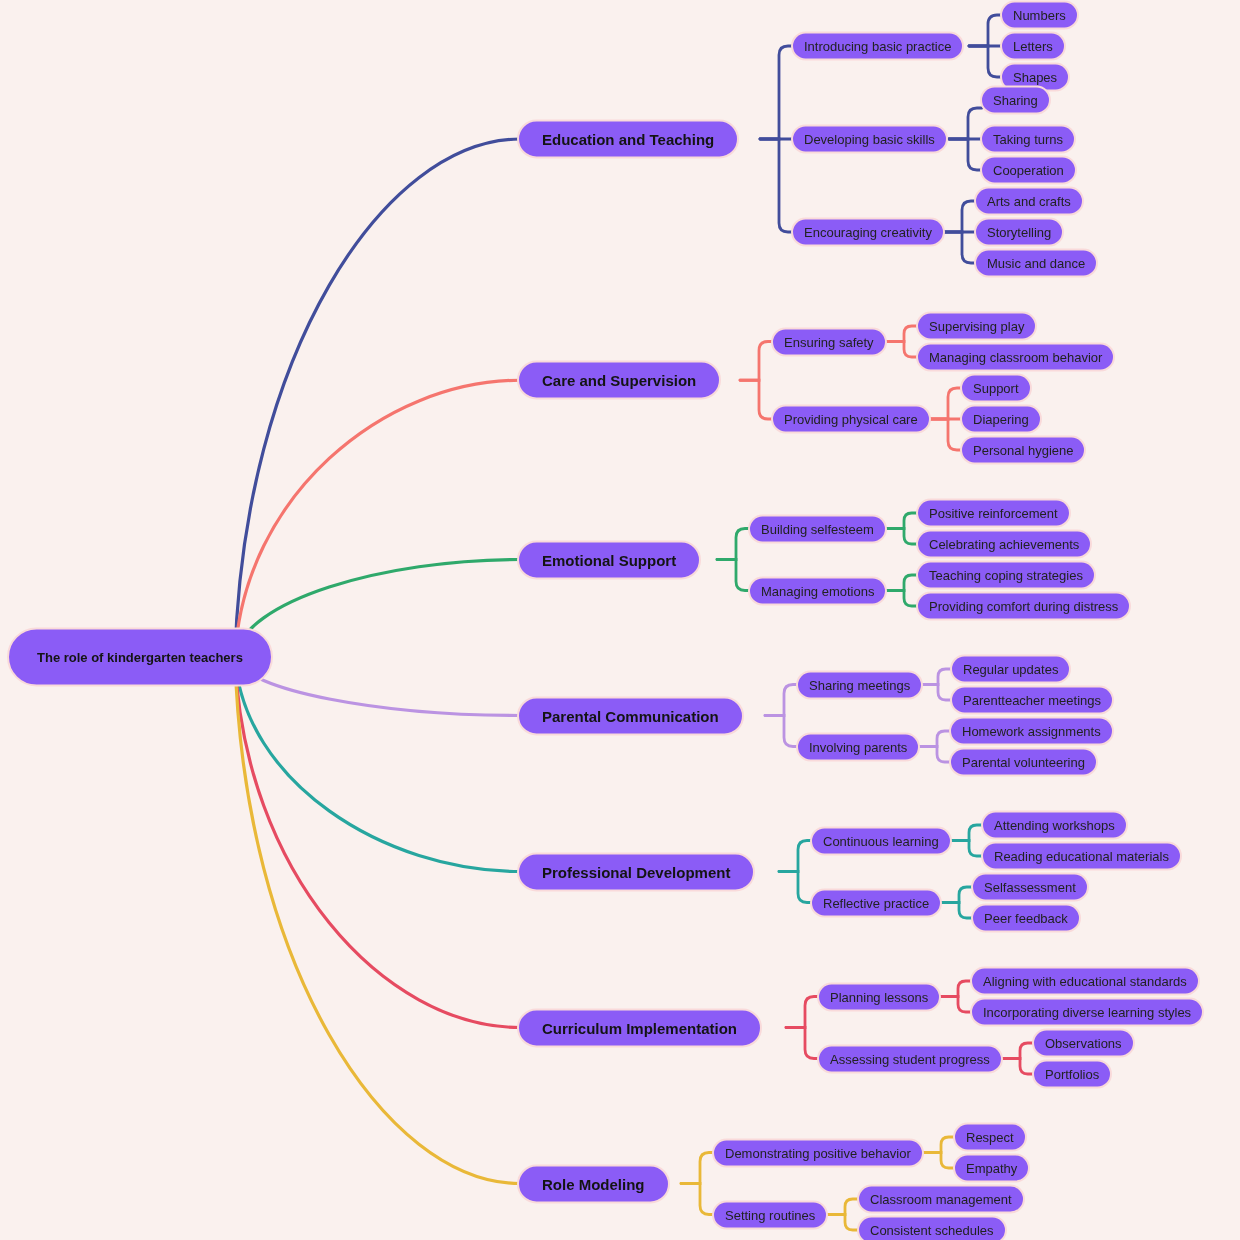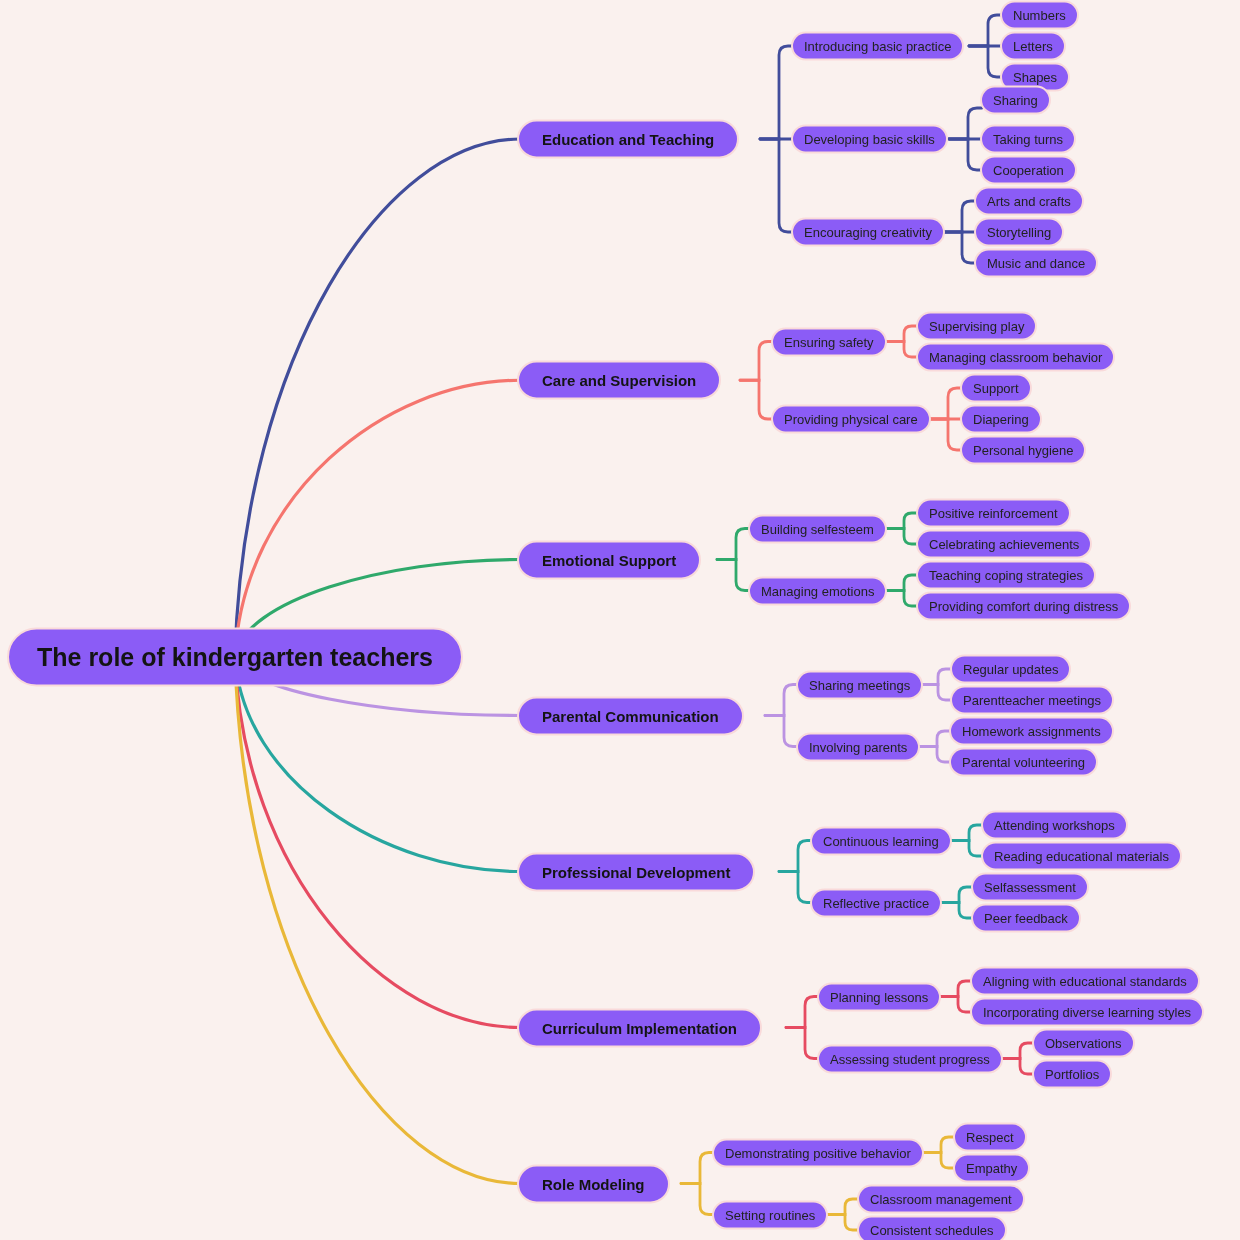--- a/index.html
+++ b/index.html
@@ -29,21 +29,21 @@
   }
   .branch {
     font-size: 15px;
     line-height: 21px;
     font-weight: bold;
     padding: 7px 23px;
     border-radius: 20px;
     color: #141414;
   }
   .root {
-    font-size: 25px;
+    font-size: 13px;
     line-height: 25px;
     font-weight: bold;
     padding: 15px 28px;
     border-radius: 32px;
     color: #141414;
   }
 </style>
 </head>
 <body>
 

